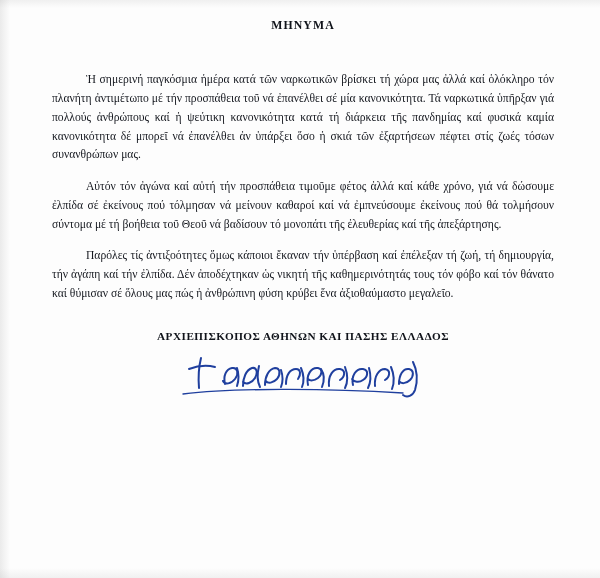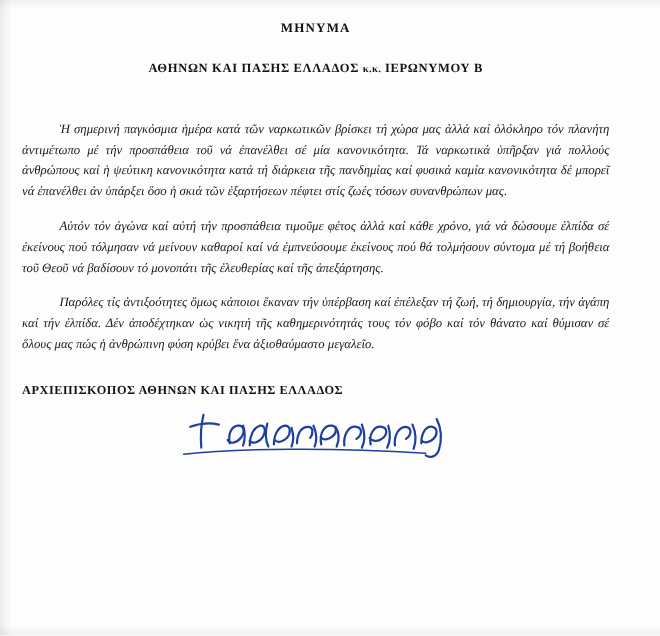--- a/index.html
+++ b/index.html
@@ -12,21 +12,21 @@
     background: #ffffff;
     font-family: "Liberation Serif", serif;
     color: #141414;
     overflow: hidden;
   }
   .page {
     position: relative;
     width: 600px;
     height: 578px;
     box-sizing: border-box;
-    padding: 14px 46px 8px 20px;
+    padding: 14px 46px 8px 52px;
     background: #fdfdfd;
   }
   .heading-block {
     text-align: center;
     margin-top: 4px;
   }
   .heading-line {
     font-weight: bold;
     font-size: 11.4px;
     letter-spacing: 0.6px;
@@ -38,36 +38,36 @@
     font-size: 11.8px;
     letter-spacing: 1.1px;
     margin-bottom: 24px;
   }
   .heading-line .small-caps {
     font-size: 9.6px;
     letter-spacing: 0.3px;
   }
   .body-block {
     margin-top: 39px;
-    font-style: italic;
   }
   .para {
     text-align: justify;
     text-justify: inter-word;
     font-size: 11.6px;
     line-height: 1.62;
     margin: 0 0 13px 0;
     text-indent: 34px;
     color: #15181f;
   }
   .para:last-child {
     margin-bottom: 0;
   }
   .signature-block {
     margin-top: 26px;
+    text-align: center;
   }
   .sig-caption {
     font-weight: bold;
     font-size: 11.2px;
     letter-spacing: 0.5px;
     color: #10131a;
     margin: 0;
   }
   .sig-mark {
     margin-top: 6px;
@@ -110,23 +110,20 @@
 <body>
 
 <div class="page">
 
   <div class="edge-shadow-top"></div>
   <div class="edge-shadow-left"></div>
   <div class="edge-shadow-bottom"></div>
 
   <div class="heading-block">
     <p class="heading-line title">ΜΗΝΥΜΑ</p>
-    <p class="heading-line">
-      <span>ΑΘΗΝΩΝ ΚΑΙ ΠΑΣΗΣ ΕΛΛΑΔΟΣ </span><span class="small-caps">κ.κ.</span><span> ΙΕΡΩΝΥΜΟΥ Β</span>
-    </p>
   </div>
 
   <div class="body-block">
     <p class="para">Ἡ σημερινή παγκόσμια ἡμέρα κατά τῶν ναρκωτικῶν βρίσκει τή χώρα μας ἀλλά καί ὁλόκληρο τόν πλανήτη ἀντιμέτωπο μέ τήν προσπάθεια τοῦ νά ἐπανέλθει σέ μία κανονικότητα. Τά ναρκωτικά ὑπῆρξαν γιά πολλούς ἀνθρώπους καί ἡ ψεύτικη κανονικότητα κατά τή διάρκεια τῆς πανδημίας καί φυσικά καμία κανονικότητα δέ μπορεῖ νά ἐπανέλθει ἀν ὑπάρξει ὅσο ἡ σκιά τῶν ἐξαρτήσεων πέφτει στίς ζωές τόσων συνανθρώπων μας.</p>
     <p class="para">Αὐτόν τόν ἀγώνα καί αὐτή τήν προσπάθεια τιμοῦμε φέτος ἀλλά καί κάθε χρόνο, γιά νά δώσουμε ἐλπίδα σέ ἐκείνους πού τόλμησαν νά μείνουν καθαροί καί νά ἐμπνεύσουμε ἐκείνους πού θά τολμήσουν σύντομα μέ τή βοήθεια τοῦ Θεοῦ νά βαδίσουν τό μονοπάτι τῆς ἐλευθερίας καί τῆς ἀπεξάρτησης.</p>
     <p class="para">Παρόλες τίς ἀντιξοότητες ὅμως κάποιοι ἔκαναν τήν ὑπέρβαση καί ἐπέλεξαν τή ζωή, τή δημιουργία, τήν ἀγάπη καί τήν ἐλπίδα. Δέν ἀποδέχτηκαν ὡς νικητή τῆς καθημερινότητάς τους τόν φόβο καί τόν θάνατο καί θύμισαν σέ ὅλους μας πώς ἡ ἀνθρώπινη φύση κρύβει ἕνα ἀξιοθαύμαστο μεγαλεῖο.</p>
   </div>
 
   <div class="signature-block">
     <p class="sig-caption">ΑΡΧΙΕΠΙΣΚΟΠΟΣ ΑΘΗΝΩΝ ΚΑΙ ΠΑΣΗΣ ΕΛΛΑΔΟΣ</p>

